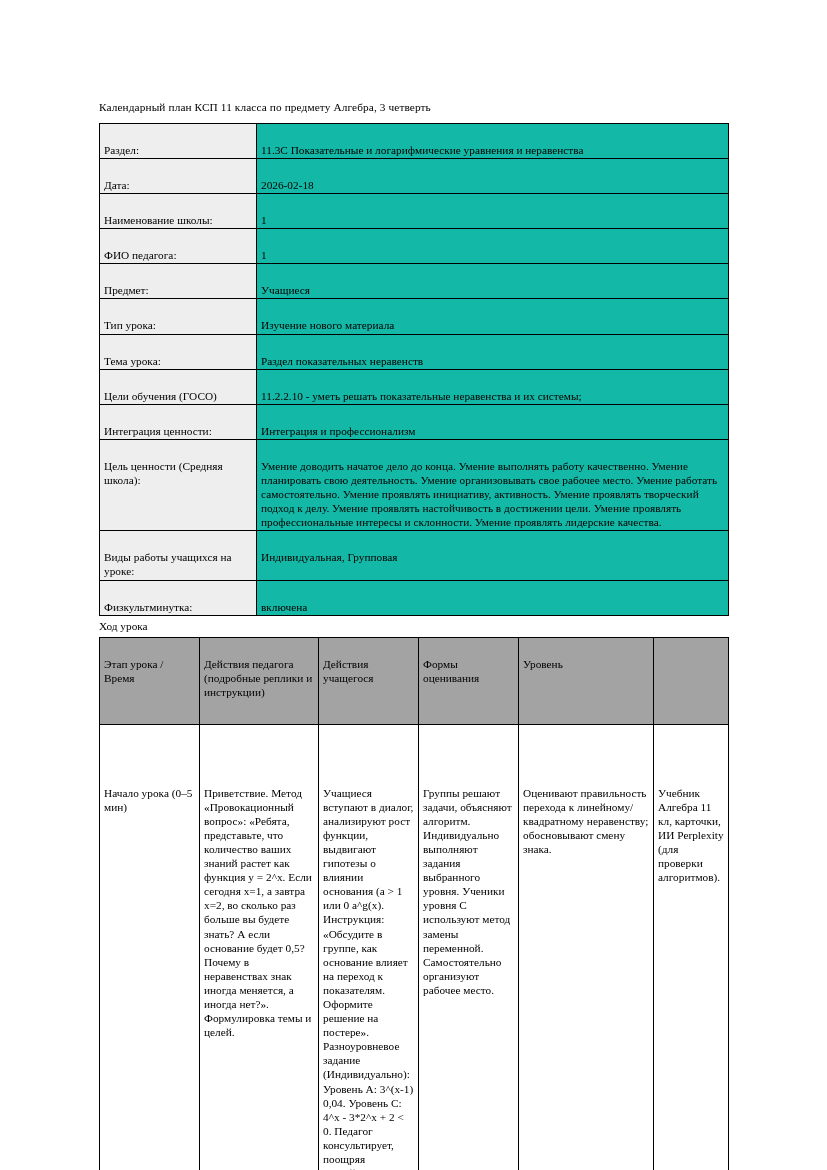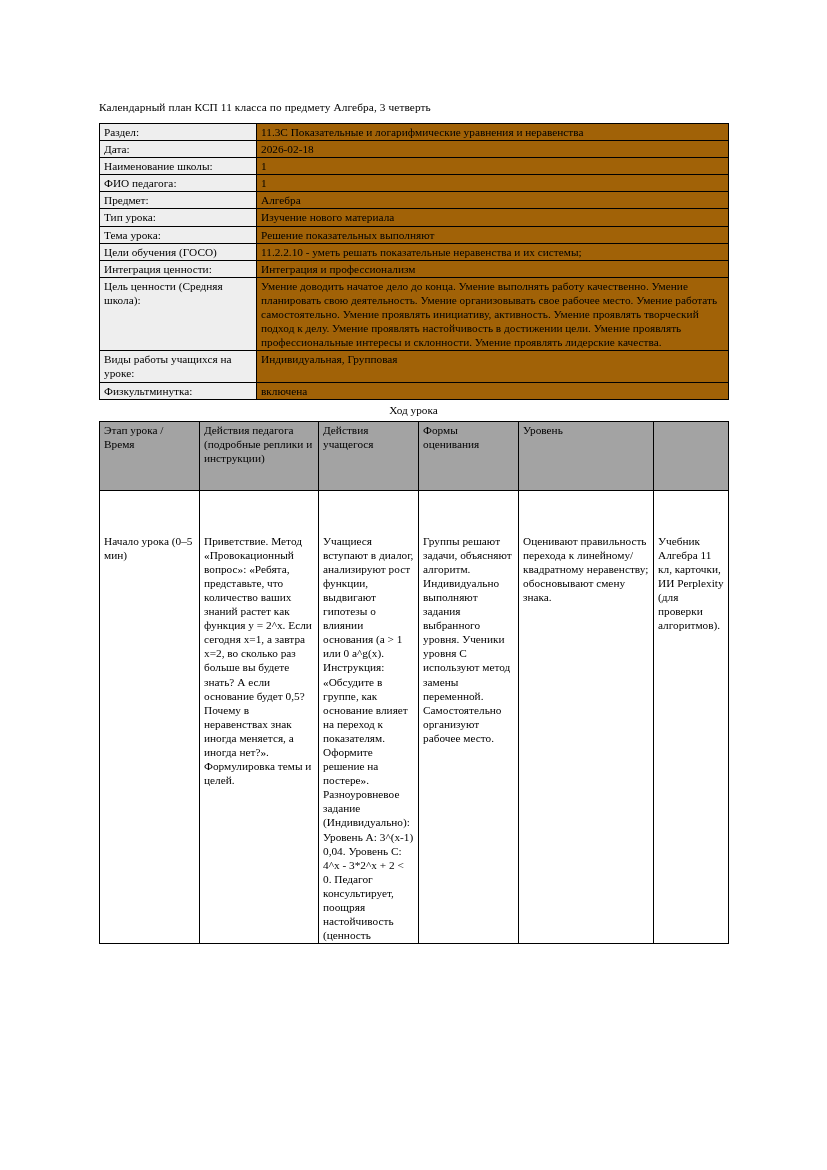--- a/index.html
+++ b/index.html
@@ -32,44 +32,43 @@
   }
   table.kcp {
     border-collapse: collapse;
     width: 629px;
     table-layout: fixed;
     font-size: 11.3px;
     line-height: 14.1px;
   }
   table.kcp td, table.kcp th {
     border: 1px solid #000000;
-    padding: 1px 3px 1px 4px;
+    padding: 19px 3px 1px 4px;
     vertical-align: top;
     text-align: left;
     font-weight: normal;
     overflow: hidden;
     word-wrap: break-word;
     overflow-wrap: break-word;
     hyphens: none;
   }
   
   table.info col.c1 { width: 157px; }
   table.info col.c2 { width: 472px; }
   table.info td.label {
     background: #eeeeee;
   }
   table.info td.value {
-    background: #a16207;
+    background: #14b8a6;
   }
   
   .section-caption {
     font-size: 11.3px;
     line-height: 14px;
     margin: 3px 0 4px 0;
-    text-align: center;
   }
   table.flow col.f1 { width: 100px; }
   table.flow col.f2 { width: 119px; }
   table.flow col.f3 { width: 100px; }
   table.flow col.f4 { width: 100px; }
   table.flow col.f5 { width: 135px; }
   table.flow col.f6 { width: 75px; }
   table.flow thead td {
     background: #a3a3a3;
     height: 66px;
@@ -109,29 +108,29 @@
       <tr>
         <td class="label">Наименование школы:</td>
         <td class="value">1</td>
       </tr>
       <tr>
         <td class="label">ФИО педагога:</td>
         <td class="value">1</td>
       </tr>
       <tr>
         <td class="label">Предмет:</td>
-        <td class="value">Алгебра</td>
+        <td class="value">Учащиеся</td>
       </tr>
       <tr>
         <td class="label">Тип урока:</td>
         <td class="value">Изучение нового материала</td>
       </tr>
       <tr>
         <td class="label">Тема урока:</td>
-        <td class="value">Решение показательных выполняют</td>
+        <td class="value">Раздел показательных неравенств</td>
       </tr>
       <tr>
         <td class="label">Цели обучения (ГОСО)</td>
         <td class="value">11.2.2.10 - уметь решать показательные неравенства и их системы;</td>
       </tr>
       <tr>
         <td class="label">Интеграция ценности:</td>
         <td class="value">Интеграция и профессионализм</td>
       </tr>
       <tr>

